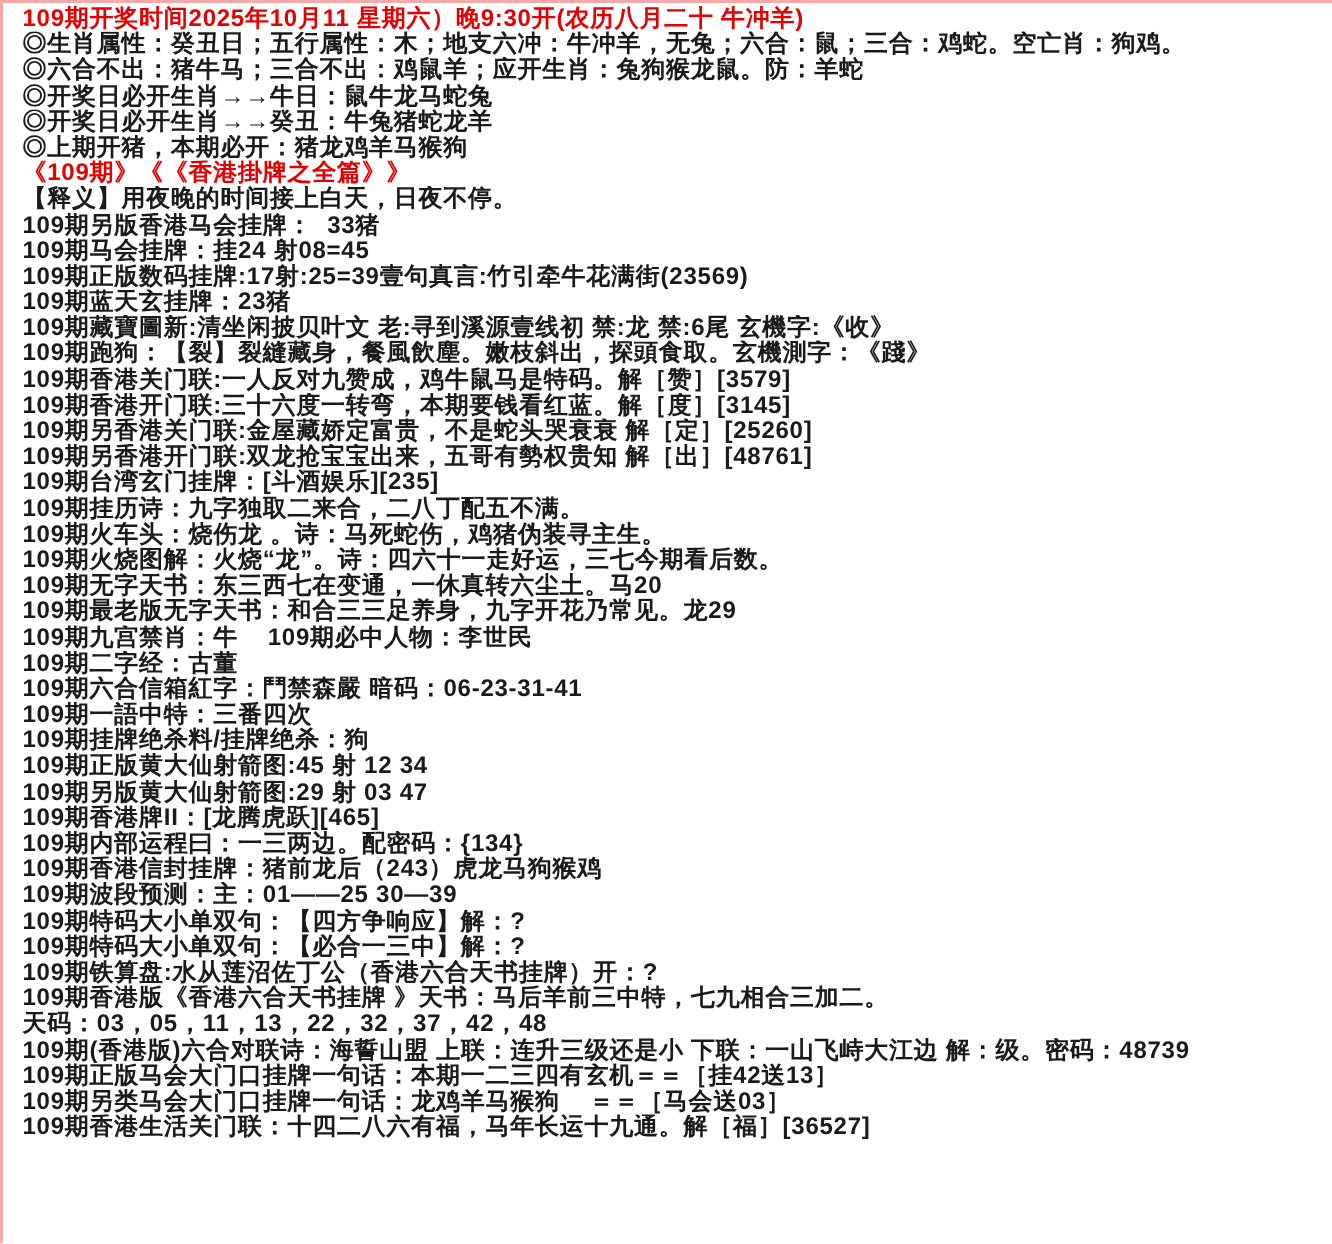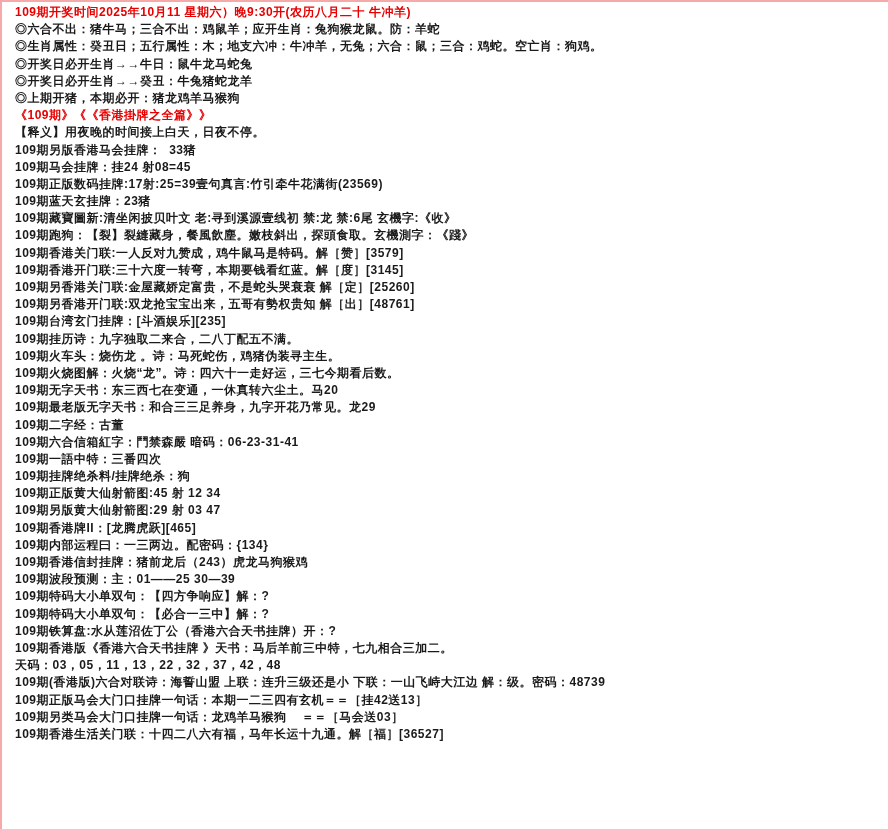--- a/index.html
+++ b/index.html
@@ -13,40 +13,40 @@
     height: 829px;
     background: #ffffff;
     border-top: 2px solid #f5a9a9;
     border-left: 2px solid #f5a9a9;
     padding: 2px 2px 0 13px;
     overflow: hidden;
   }
   .line {
     font-family: "Liberation Sans", sans-serif;
     font-weight: bold;
-    font-size: 12px;
+    font-size: 16px;
     line-height: 17.2px;
     height: 17.2px;
     color: #1a1a1a;
     white-space: pre;
     letter-spacing: 0.5px;
     overflow: hidden;
   }
   .line.red {
     color: #e60000;
   }
 </style>
 </head>
 <body>
 
 <div class="page">
   <div id="lines-container">
       <div class="line red">109期开奖时间2025年10月11 星期六）晚9:30开(农历八月二十 牛冲羊)</div>
+      <div class="line">◎生肖属性：癸丑日；五行属性：木；地支六冲：牛冲羊，无兔；六合：鼠；三合：鸡蛇。空亡肖：狗鸡。</div>
       <div class="line">◎六合不出：猪牛马；三合不出：鸡鼠羊；应开生肖：兔狗猴龙鼠。防：羊蛇</div>
-      <div class="line">◎生肖属性：癸丑日；五行属性：木；地支六冲：牛冲羊，无兔；六合：鼠；三合：鸡蛇。空亡肖：狗鸡。</div>
       <div class="line">◎开奖日必开生肖→→牛日：鼠牛龙马蛇兔</div>
       <div class="line">◎开奖日必开生肖→→癸丑：牛兔猪蛇龙羊</div>
       <div class="line">◎上期开猪，本期必开：猪龙鸡羊马猴狗</div>
       <div class="line red">《109期》《《香港掛牌之全篇》》</div>
       <div class="line">【释义】用夜晚的时间接上白天，日夜不停。</div>
       <div class="line">109期另版香港马会挂牌：  33猪</div>
       <div class="line">109期马会挂牌：挂24 射08=45</div>
       <div class="line">109期正版数码挂牌:17射:25=39壹句真言:竹引牵牛花满街(23569)</div>
       <div class="line">109期蓝天玄挂牌：23猪</div>
       <div class="line">109期藏寶圖新:清坐闲披贝叶文 老:寻到溪源壹线初 禁:龙 禁:6尾 玄機字:《收》</div>
@@ -54,20 +54,21 @@
       <div class="line">109期香港关门联:一人反对九赞成，鸡牛鼠马是特码。解［赞］[3579]</div>
       <div class="line">109期香港开门联:三十六度一转弯，本期要钱看红蓝。解［度］[3145]</div>
       <div class="line">109期另香港关门联:金屋藏娇定富贵，不是蛇头哭衰衰 解［定］[25260]</div>
       <div class="line">109期另香港开门联:双龙抢宝宝出来，五哥有勢权贵知 解［出］[48761]</div>
       <div class="line">109期台湾玄门挂牌：[斗酒娱乐][235]</div>
       <div class="line">109期挂历诗：九字独取二来合，二八丁配五不满。</div>
       <div class="line">109期火车头：烧伤龙 。诗：马死蛇伤，鸡猪伪装寻主生。</div>
       <div class="line">109期火烧图解：火烧“龙”。诗：四六十一走好运，三七今期看后数。</div>
       <div class="line">109期无字天书：东三西七在变通，一休真转六尘土。马20</div>
       <div class="line">109期最老版无字天书：和合三三足养身，九字开花乃常见。龙29</div>
+      <div class="line">109期九宫禁肖：牛    109期必中人物：李世民</div>
       <div class="line">109期二字经：古董</div>
       <div class="line">109期六合信箱紅字：鬥禁森嚴 暗码：06-23-31-41</div>
       <div class="line">109期一語中特：三番四次</div>
       <div class="line">109期挂牌绝杀料/挂牌绝杀：狗</div>
       <div class="line">109期正版黄大仙射箭图:45 射 12 34</div>
       <div class="line">109期另版黄大仙射箭图:29 射 03 47</div>
       <div class="line">109期香港牌II：[龙腾虎跃][465]</div>
       <div class="line">109期内部运程曰：一三两边。配密码：{134}</div>
       <div class="line">109期香港信封挂牌：猪前龙后（243）虎龙马狗猴鸡</div>
       <div class="line">109期波段预测：主：01——25 30—39</div>

